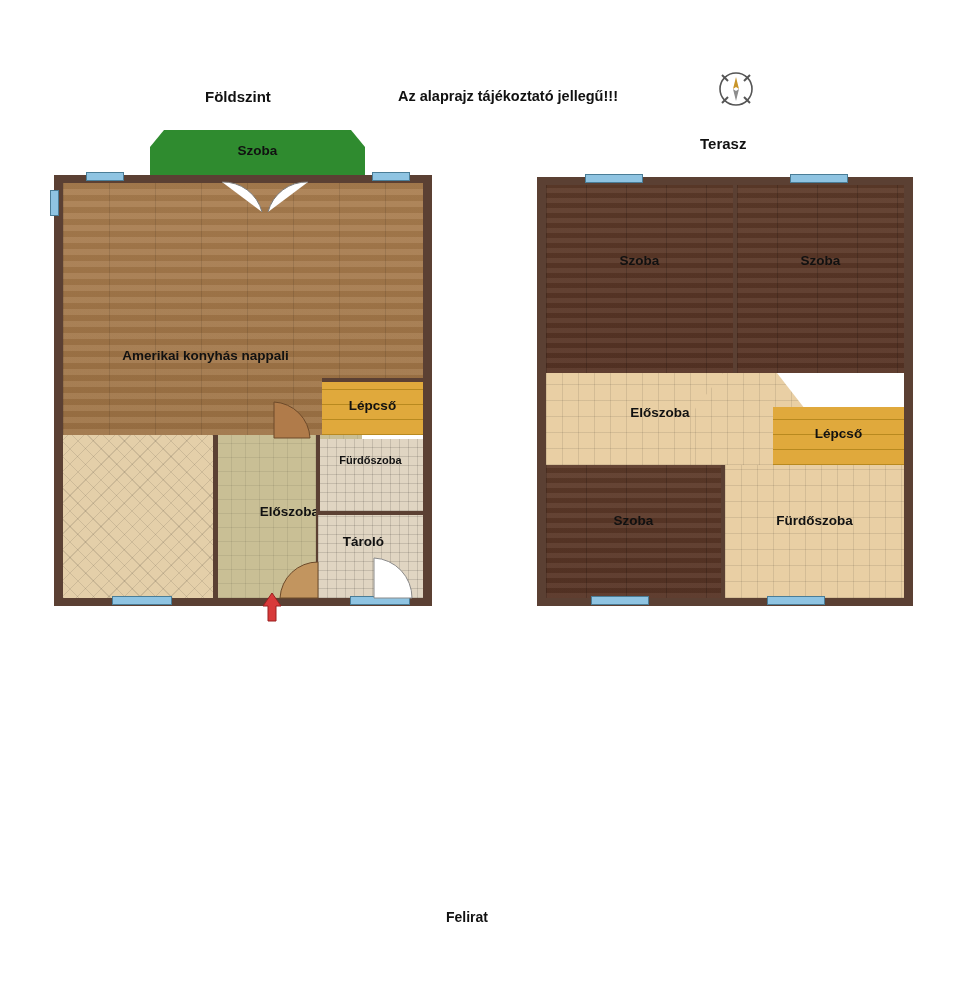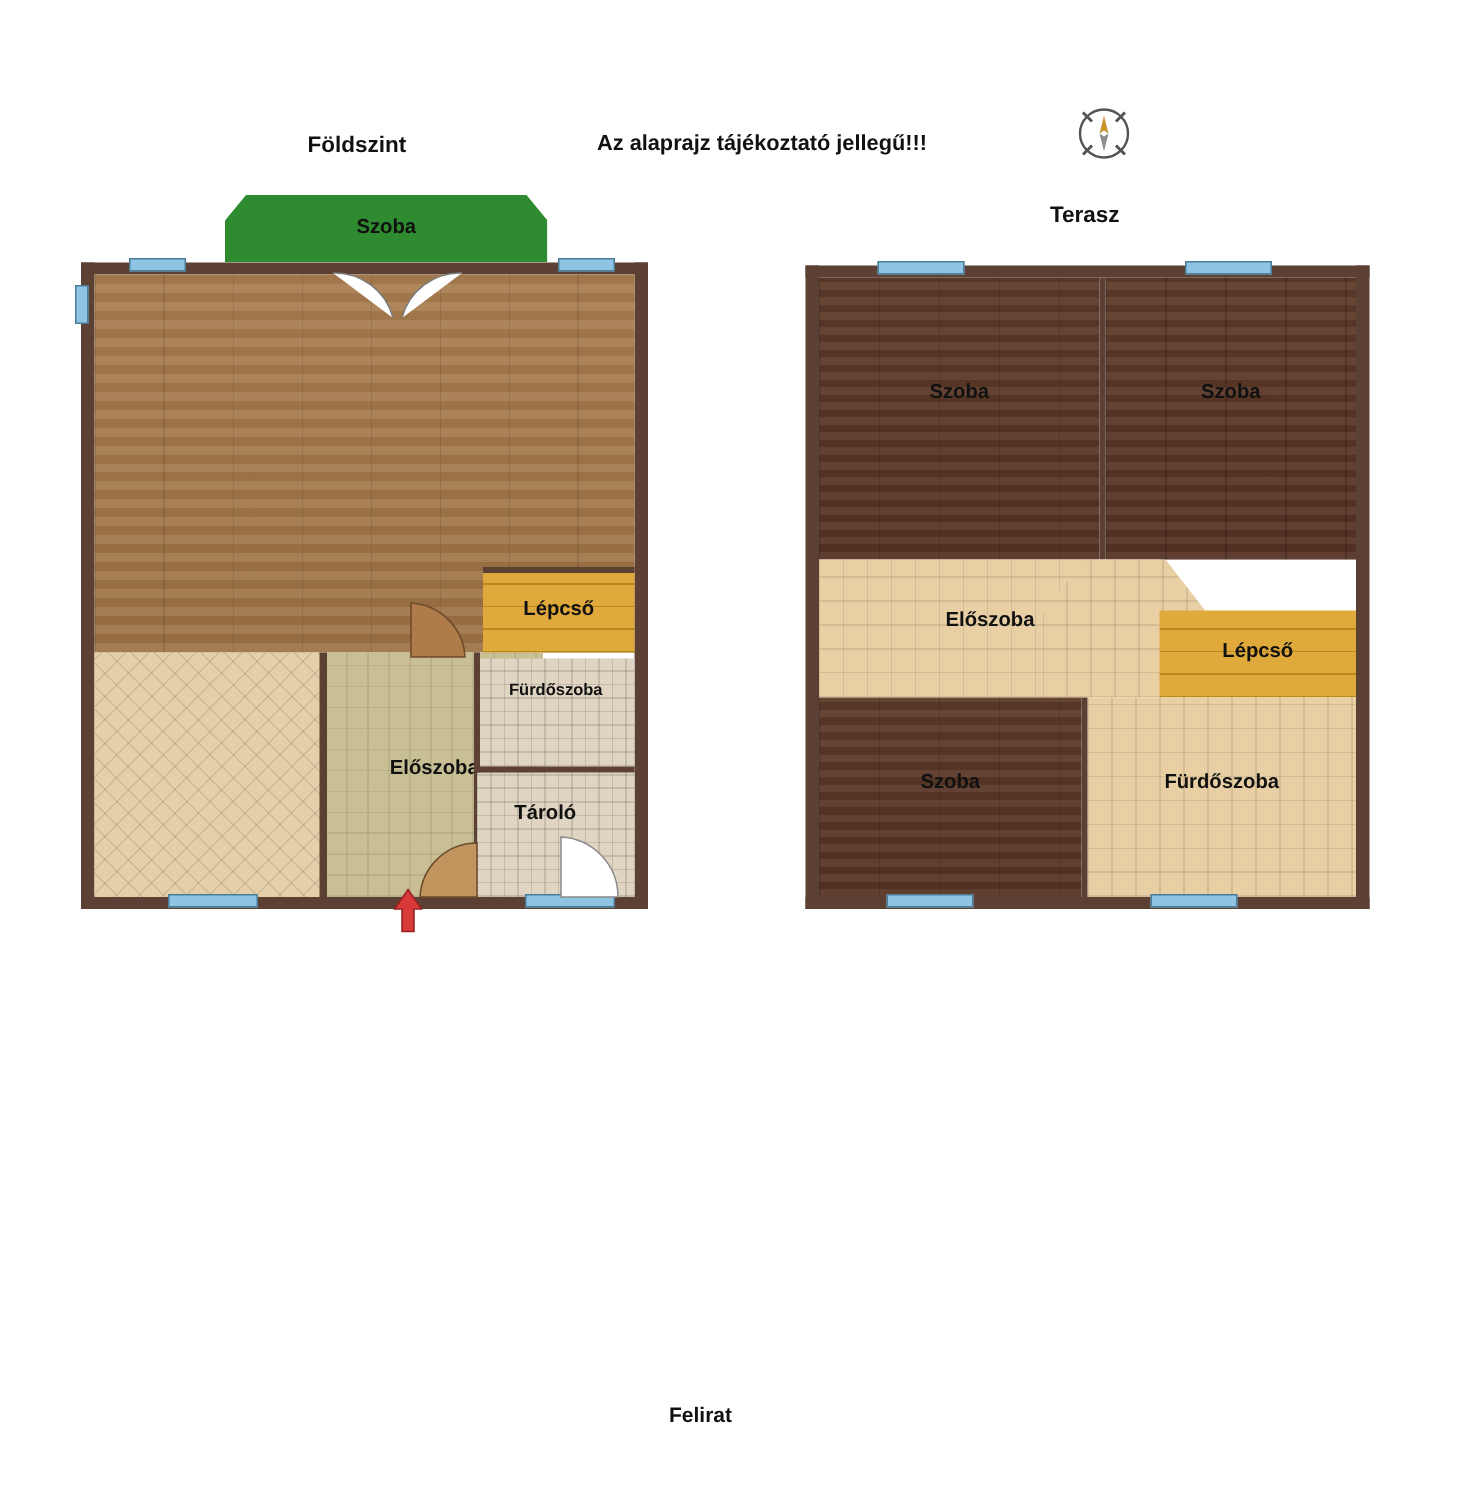--- a/index.html
+++ b/index.html
@@ -30,21 +30,21 @@
     color: #111;
     white-space: nowrap;
   }
   #title-foldszint { left: 205px; top: 88px; }
   #title-emelet    { left: 700px; top: 135px; }
   #title-note {
     left: 398px; top: 88px;
     font-size: 14.5px;
   }
   #title-felirat {
-    left: 446px; top: 935px;
+    left: 446px; top: 909px;
     font-size: 14px;
   }
 
   
   .compass {
     position: absolute;
     left: 713px; top: 66px;
     width: 46px; height: 46px;
   }
 
@@ -185,20 +185,21 @@
 
     <div class="room mat-terrace" style="left:100px; top:2px; width:215px; height:45px; clip-path: polygon(14px 0, 201px 0, 215px 17px, 215px 45px, 0 45px, 0 17px);"></div>
     <div class="room-label" style="left:100px; top:15px; width:215px;">Szoba</div>
 
     <div class="wall" style="left:4px; top:47px; width:378px; height:8px;"></div>
     <div class="wall" style="left:4px; top:47px; width:9px; height:431px;"></div>
     <div class="wall" style="left:373px; top:47px; width:9px; height:431px;"></div>
     <div class="wall" style="left:4px; top:470px; width:378px; height:8px;"></div>
 
     <div class="room mat-parquet-light" style="left:13px; top:55px; width:360px; height:252px;"></div>
+    <div class="room-label" style="left:13px; top:220px; width:285px;">Amerikai konyhás nappali</div>
 
     <div class="room mat-tile-beige" style="left:13px; top:307px; width:154px; height:163px;"></div>
 
     <div class="room mat-olive" style="left:167px; top:307px; width:145px; height:163px;"></div>
     <div class="wall" style="left:163px; top:307px; width:5px; height:163px;"></div>
     <div class="room-label" style="left:167px; top:376px; width:145px;">Előszoba</div>
 
     <div class="room mat-stairs" style="left:272px; top:252px; width:101px; height:55px;"></div>
     <div class="wall" style="left:272px; top:250px; width:101px; height:4px;"></div>
     <div class="room-label" style="left:272px; top:270px; width:101px;">Lépcső</div>

